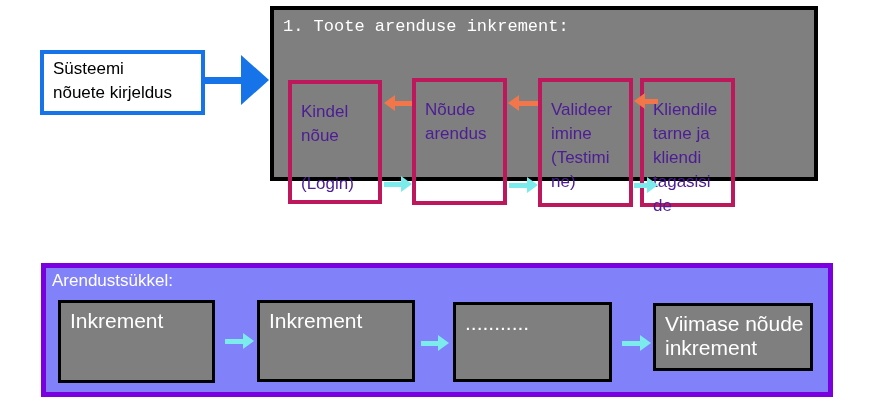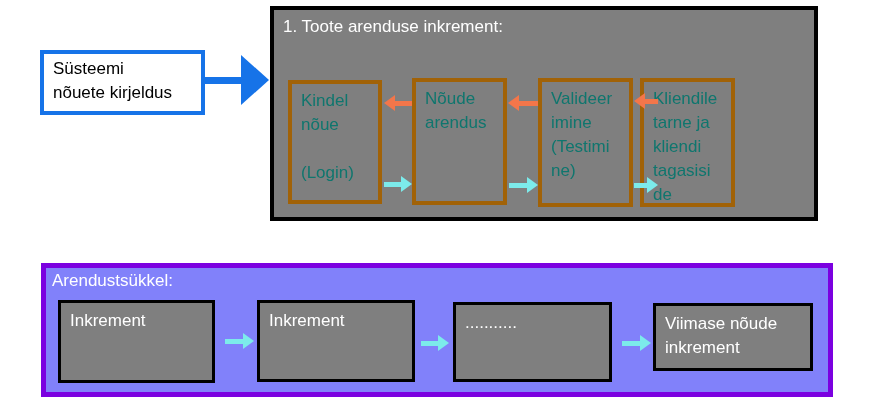--- a/index.html
+++ b/index.html
@@ -11,40 +11,40 @@
 
   
   .req-box{
     position:absolute;left:40px;top:50px;width:165px;height:65px;
     box-sizing:border-box;border:4px solid var(--blue,#1673e8);background:#fff;
     padding:3px 4px 8px 9px;font-size:17px;line-height:24px;color:#000;
   }
 
   
   .inc-panel{
-    position:absolute;left:270px;top:6px;width:548px;height:215px;
-    box-sizing:border-box;border:4px solid #000;background:var(--gray,#7f7f7f);
+    position:absolute;left:270px;top:6px;width:548px;height:175px;
+    box-sizing:border-box;border:4px solid #000;background:var(--gray,#7f7f7f);font-family:Liberation Mono, monospace;
   }
   .inc-panel .panel-title{margin:5px 0 0 9px;font-size:17px;line-height:24px;color:#fff;}
   .cycle-panel{
     position:absolute;left:41px;top:263px;width:792px;height:134px;
     box-sizing:border-box;border:5px solid var(--purple,#7b00e0);background:var(--periwinkle,#8181fa);
   }
   .cycle-panel .panel-title{margin:1px 0 0 6px;font-size:17px;line-height:24px;color:#fff;}
 
   
   .step{
-    position:absolute;box-sizing:border-box;border:4px solid #a16207;background:transparent;
-    padding:5px 2px 0 9px;font-size:17px;line-height:24px;color:#0f766e;
+    position:absolute;box-sizing:border-box;border:4px solid #be185d;background:transparent;
+    padding:16px 2px 0 9px;font-size:17px;line-height:24px;color:#4c1d95;
   }
 
   
   .cycle-box{
     position:absolute;box-sizing:border-box;border:3px solid #000;background:var(--gray,#7f7f7f);
-    padding:6px 2px 0 9px;font-size:17px;line-height:24px;color:#fff;
+    padding:6px 2px 0 9px;font-size:21px;line-height:24px;color:#fff;
   }
 
   
   .arrow{position:absolute;display:flex;align-items:center;}
   .arrow .shaft{flex:1;height:5px;background:currentColor;}
   .arrow .head{width:0;height:0;}
   .arrow-r .head{border-top:8px solid transparent;border-bottom:8px solid transparent;border-left:11px solid;}
   .arrow-l .head{border-top:8px solid transparent;border-bottom:8px solid transparent;border-right:11px solid;}
   .orange{color:var(--orange,#f3764a);}
   .cyan{color:var(--cyan,#7cebeb);}

